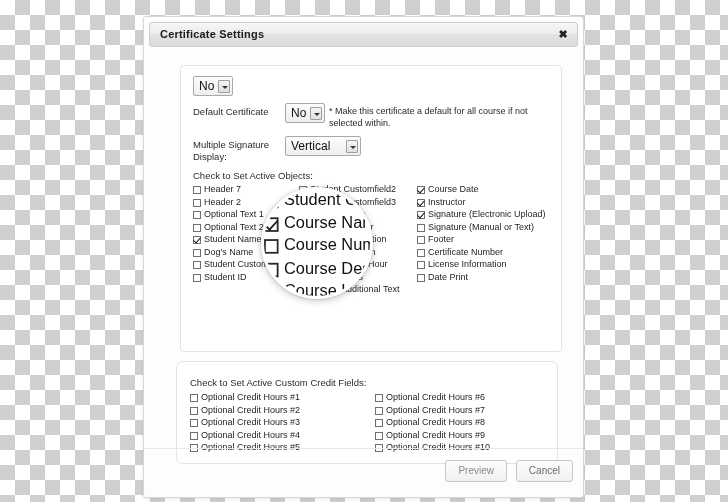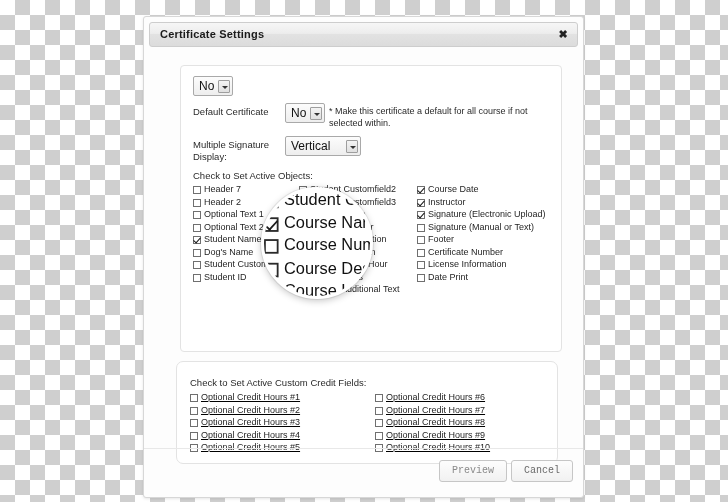--- a/index.html
+++ b/index.html
@@ -220,30 +220,29 @@
   .credit-area {
     position: absolute;
     left: 13px;
     top: 11px;
     right: 8px;
   }
   .credit-cols {
     display: flex;
     margin-top: 4px;
   }
-  .credit-col { flex: 0 0 185px; width: 185px; text-decoration: underline; }
+  .credit-col { flex: 0 0 185px; width: 185px; }
 
   
   .footer {
     position: absolute;
     left: 0; right: 0;
     bottom: 0;
     height: 48px;
     border-top: 1px solid #e8e8e8;
-    font-family: Liberation Mono, monospace;
   }
   .btn {
     position: absolute;
     top: 11px;
     height: 22px;
     min-width: 55px;
     padding: 0 12px;
     background: linear-gradient(to bottom,#fdfdfd,#f1f1f1);
     border: 1px solid #c6c6c6;
     border-radius: 3px;

